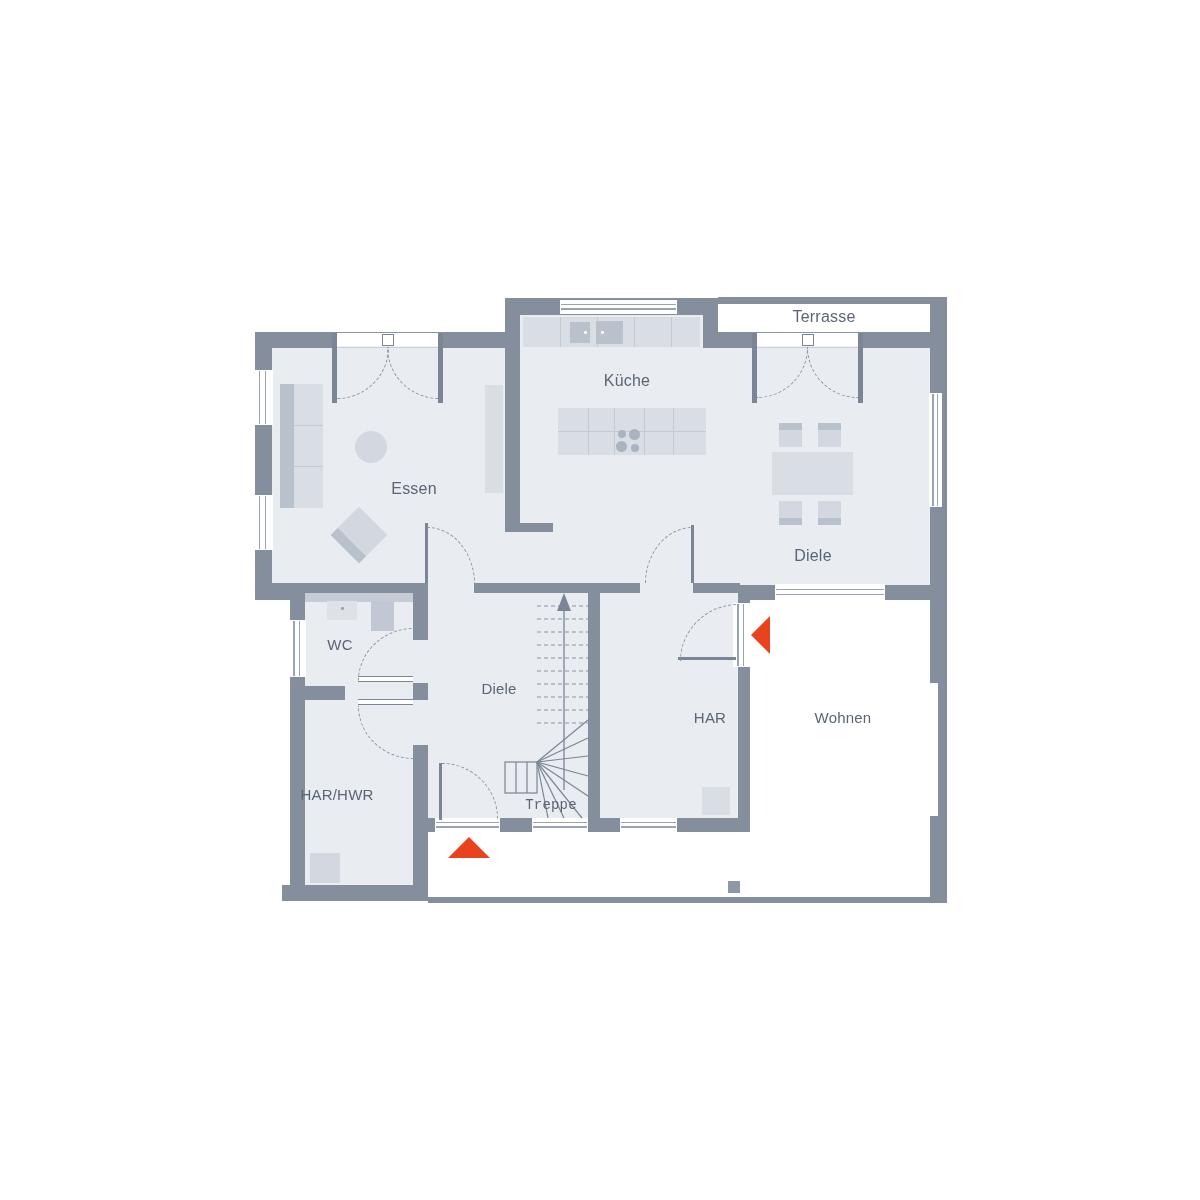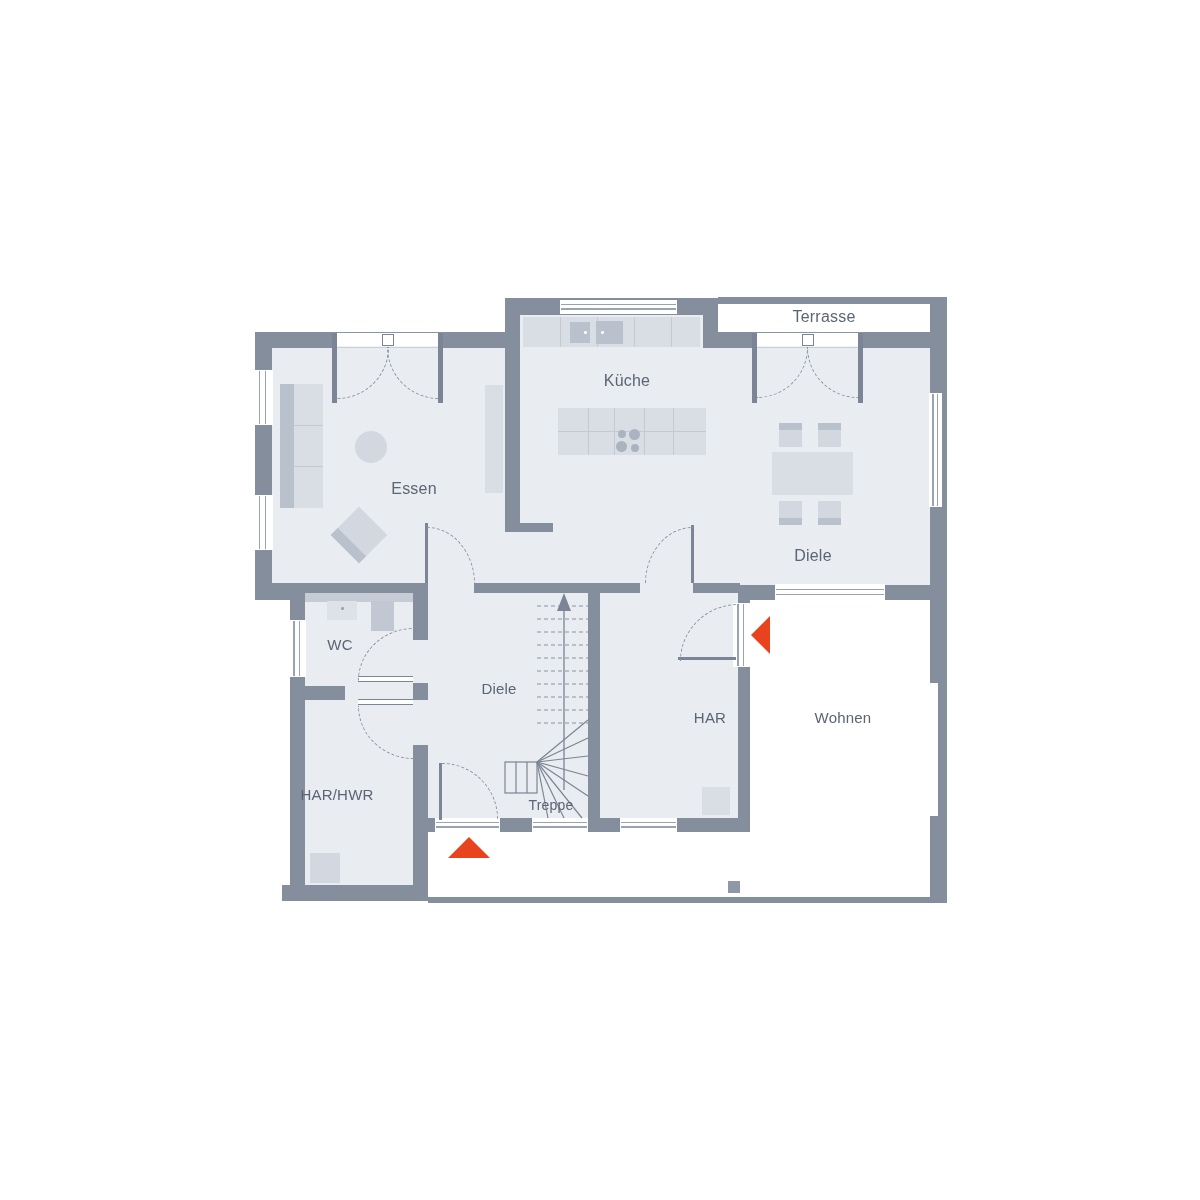--- a/index.html
+++ b/index.html
@@ -27,21 +27,21 @@
   .leaf-h{position:absolute;background:#fff;border-top:1.4px solid #7b8595;
           border-bottom:1.4px solid #7b8595;z-index:5;}
   .arc{position:absolute;z-index:5;}
   .arc-br{border-right:1.4px dashed #8a94a2;border-bottom:1.4px dashed #8a94a2;border-bottom-right-radius:100%;}
   .arc-bl{border-left:1.4px dashed #8a94a2;border-bottom:1.4px dashed #8a94a2;border-bottom-left-radius:100%;}
   .arc-tr{border-top:1.4px dashed #8a94a2;border-right:1.4px dashed #8a94a2;border-top-right-radius:100%;}
   .arc-tl{border-top:1.4px dashed #8a94a2;border-left:1.4px dashed #8a94a2;border-top-left-radius:100%;}
   .lbl{position:absolute;z-index:6;color:#5b6573;font-size:16px;white-space:nowrap;
        transform:translate(-50%,-50%);letter-spacing:0.2px;}
   .lbl.sm{font-size:15px;}
-  .lbl.xs{font-size:14px;}
+  .lbl.xs{font-size:14px;font-family:Liberation Mono, monospace;}
   .vline{position:absolute;width:1px;top:0;bottom:0;background:#c3cad4;}
   .hline{position:absolute;height:1px;left:0;right:0;background:#c3cad4;}
   .dot{position:absolute;border-radius:50%;background:#fff;}
   .burner{position:absolute;border-radius:50%;background:#aab3c0;z-index:2;}
   .tri-up{position:absolute;width:0;height:0;z-index:6;
           border-left:21px solid transparent;border-right:21px solid transparent;
           border-bottom:21px solid #e8431c;}
   .tri-left{position:absolute;width:0;height:0;z-index:6;
             border-top:19px solid transparent;border-bottom:19px solid transparent;
             border-right:19px solid #e8431c;}

